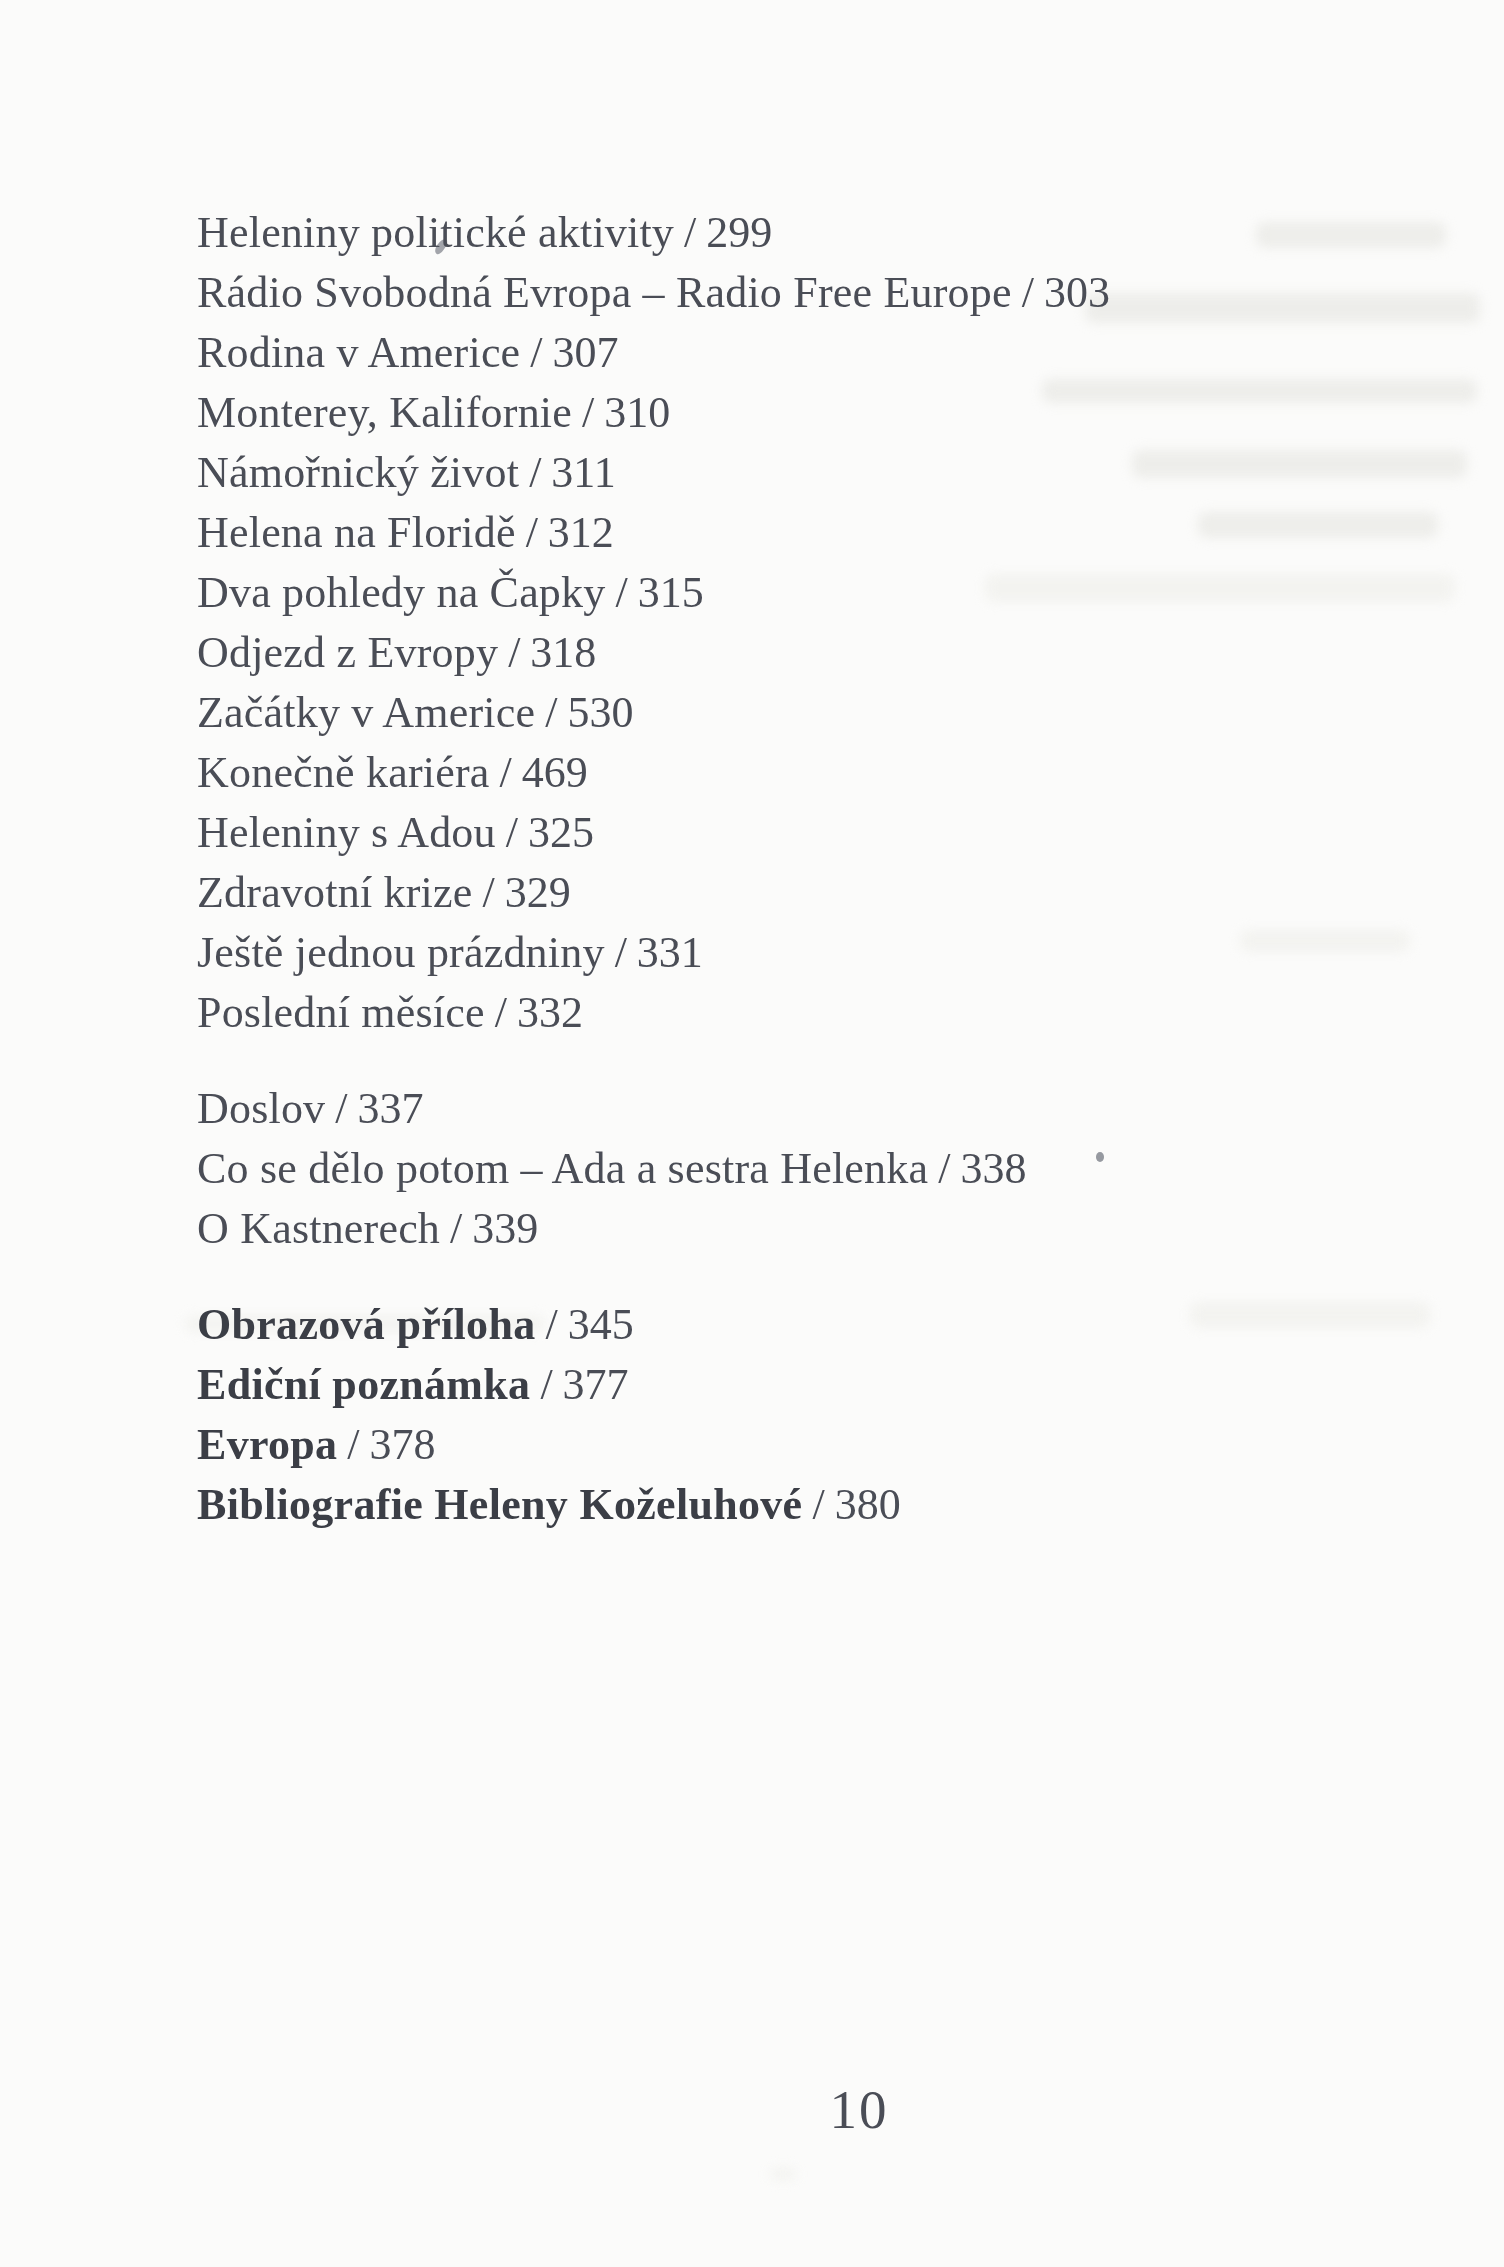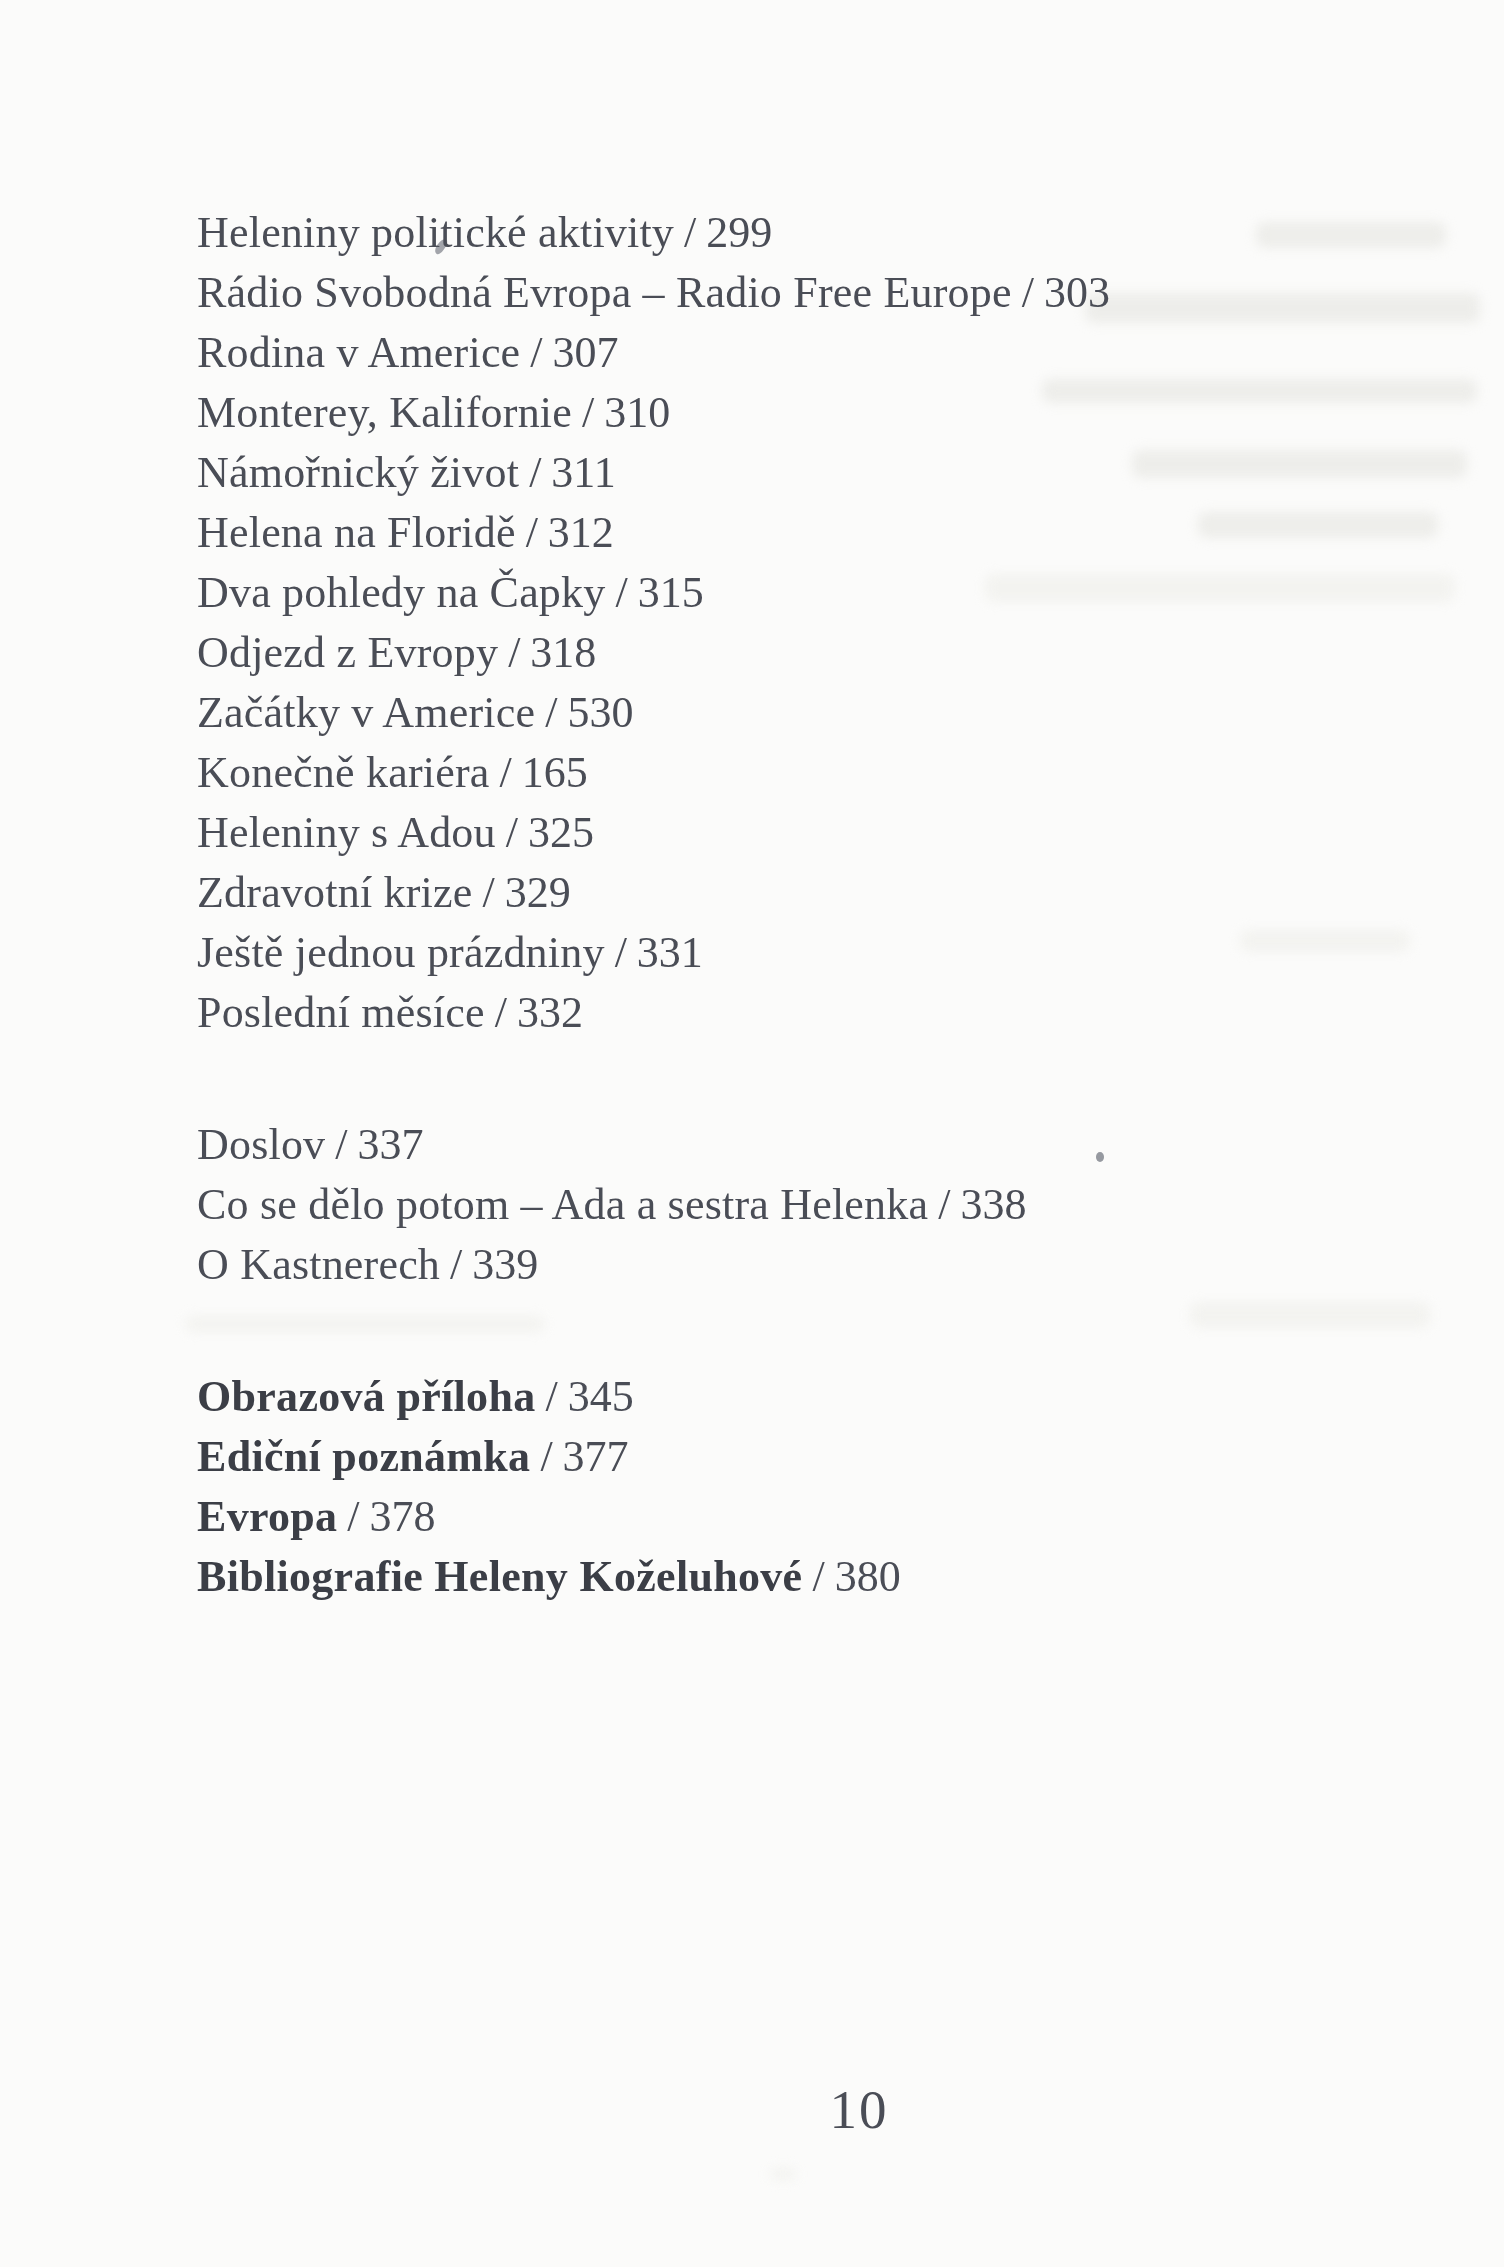--- a/index.html
+++ b/index.html
@@ -16,21 +16,21 @@
     font-family: "Liberation Serif", "DejaVu Serif", serif;
   }
   .toc {
     position: absolute;
     left: 197px;
     top: 203px;
     color: var(--text-color, #4a4d56);
     font-size: 44px;
   }
   .toc-section { margin: 0; }
-  .toc-section:not(:first-child) { margin-top: 72px; }
+  .toc-section:not(:first-child) { margin-top: 36px; }
   .toc-entry {
     height: 60px;
     line-height: 60px;
     white-space: nowrap;
   }
   .entry-title { letter-spacing: 0.2px; }
   .entry-sep { margin: 0 10px; }
   .toc-section.bold .entry-title {
     font-weight: bold;
     color: var(--bold-text-color, #3b3e46);
@@ -101,21 +101,21 @@
       <section class="toc-section regular">
         <div class="toc-entry"><span class="entry-title">Heleniny politické aktivity</span><span class="entry-sep">/</span><span class="entry-page">299</span></div>
         <div class="toc-entry"><span class="entry-title">Rádio Svobodná Evropa – Radio Free Europe</span><span class="entry-sep">/</span><span class="entry-page">303</span></div>
         <div class="toc-entry"><span class="entry-title">Rodina v Americe</span><span class="entry-sep">/</span><span class="entry-page">307</span></div>
         <div class="toc-entry"><span class="entry-title">Monterey, Kalifornie</span><span class="entry-sep">/</span><span class="entry-page">310</span></div>
         <div class="toc-entry"><span class="entry-title">Námořnický život</span><span class="entry-sep">/</span><span class="entry-page">311</span></div>
         <div class="toc-entry"><span class="entry-title">Helena na Floridě</span><span class="entry-sep">/</span><span class="entry-page">312</span></div>
         <div class="toc-entry"><span class="entry-title">Dva pohledy na Čapky</span><span class="entry-sep">/</span><span class="entry-page">315</span></div>
         <div class="toc-entry"><span class="entry-title">Odjezd z Evropy</span><span class="entry-sep">/</span><span class="entry-page">318</span></div>
         <div class="toc-entry"><span class="entry-title">Začátky v Americe</span><span class="entry-sep">/</span><span class="entry-page">530</span></div>
-        <div class="toc-entry"><span class="entry-title">Konečně kariéra</span><span class="entry-sep">/</span><span class="entry-page">165</span></div>
+        <div class="toc-entry"><span class="entry-title">Konečně kariéra</span><span class="entry-sep">/</span><span class="entry-page">469</span></div>
         <div class="toc-entry"><span class="entry-title">Heleniny s Adou</span><span class="entry-sep">/</span><span class="entry-page">325</span></div>
         <div class="toc-entry"><span class="entry-title">Zdravotní krize</span><span class="entry-sep">/</span><span class="entry-page">329</span></div>
         <div class="toc-entry"><span class="entry-title">Ještě jednou prázdniny</span><span class="entry-sep">/</span><span class="entry-page">331</span></div>
         <div class="toc-entry"><span class="entry-title">Poslední měsíce</span><span class="entry-sep">/</span><span class="entry-page">332</span></div>
       </section>
       <section class="toc-section regular">
         <div class="toc-entry"><span class="entry-title">Doslov</span><span class="entry-sep">/</span><span class="entry-page">337</span></div>
         <div class="toc-entry"><span class="entry-title">Co se dělo potom – Ada a sestra Helenka</span><span class="entry-sep">/</span><span class="entry-page">338</span></div>
         <div class="toc-entry"><span class="entry-title">O Kastnerech</span><span class="entry-sep">/</span><span class="entry-page">339</span></div>
       </section>

